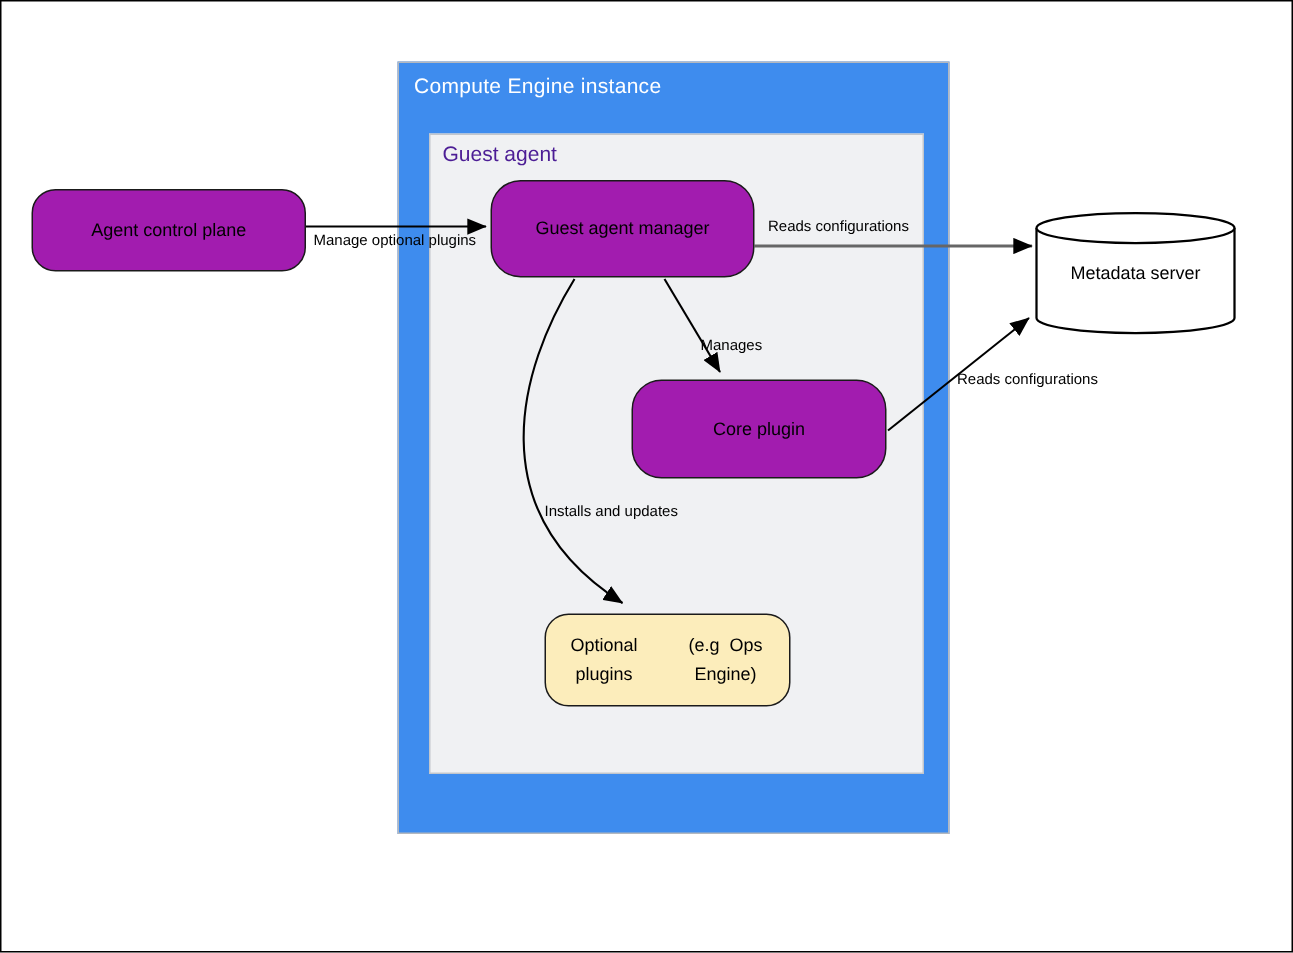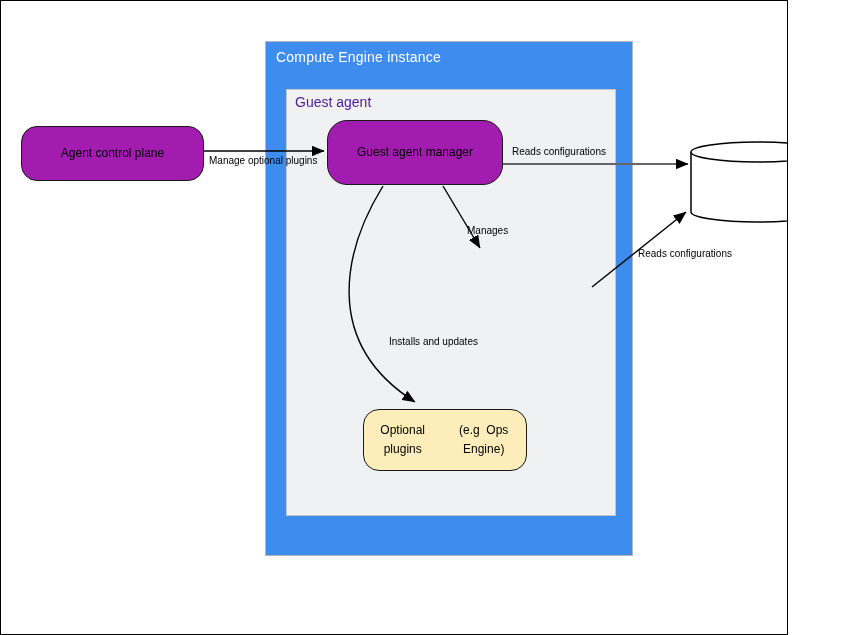--- a/index.html
+++ b/index.html
@@ -2,21 +2,21 @@
 <html><head>
 <meta charset="utf-8">
 <style>
   * { margin: 0; padding: 0; box-sizing: border-box; }
   body {
     font-family: "Liberation Sans", "DejaVu Sans", sans-serif;
     background: #ffffff;
   }
   #canvas {
     position: relative;
-    width: 788px;
+    width: 862px;
     height: 635px;
     background: #ffffff;
     border: 1px solid #000000;
     overflow: hidden;
   }
   
   .blue-container {
     position: absolute;
     left: 264px; top: 40px;
     width: 368px; height: 515px;
@@ -77,21 +77,21 @@
   
   .edge-label {
     position: absolute;
     font-size: 10px;
     color: #000000;
     white-space: nowrap;
   }
   .lbl-manage   { left: 208px; top: 154px; }
   .lbl-reads-1  { left: 511px; top: 145px; }
   .lbl-manages  { left: 466px; top: 224px; }
-  .lbl-installs { left: 362px; top: 335px; margin-left: 26px; }
+  .lbl-installs { left: 362px; top: 335px; }
   .lbl-reads-2  { left: 637px; top: 247px; }
   
   #edge-layer {
     position: absolute;
     left: 0; top: 0;
     width: 862px; height: 635px;
     pointer-events: none;
   }
 </style>
 </head>
@@ -129,26 +129,32 @@
   </svg>
 
   <div class="node node-acp">
     <span>Agent control plane</span>
   </div>
 
   <div class="node node-gam">
     <span>Guest agent manager</span>
   </div>
 
+  <div class="node node-core">
+    <span>Core plugin</span>
+  </div>
 
   <div class="node node-opt">
     <span class="node-label-line">Optional plugins</span>
     <span class="node-label-line">(e.g  Ops Engine)</span>
   </div>
 
+  <div class="metadata-label">
+    <span>Metadata server</span>
+  </div>
 
   <div class="edge-label lbl-manage">Manage optional plugins</div>
   <div class="edge-label lbl-reads-1">Reads configurations</div>
   <div class="edge-label lbl-manages">Manages</div>
   <div class="edge-label lbl-installs">Installs and updates</div>
   <div class="edge-label lbl-reads-2">Reads configurations</div>
 
 </div>
 
 </body></html>

